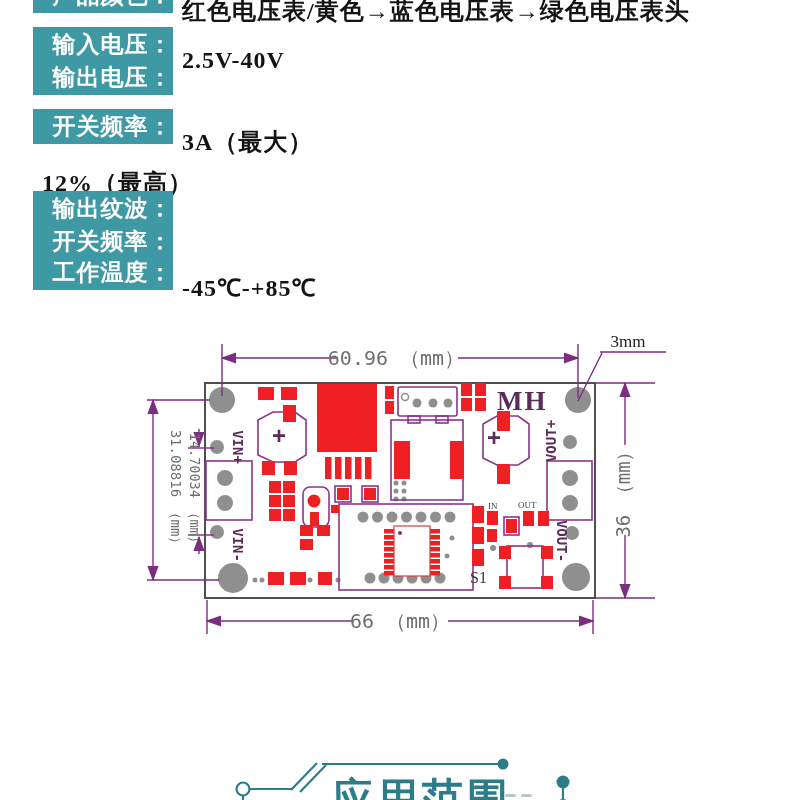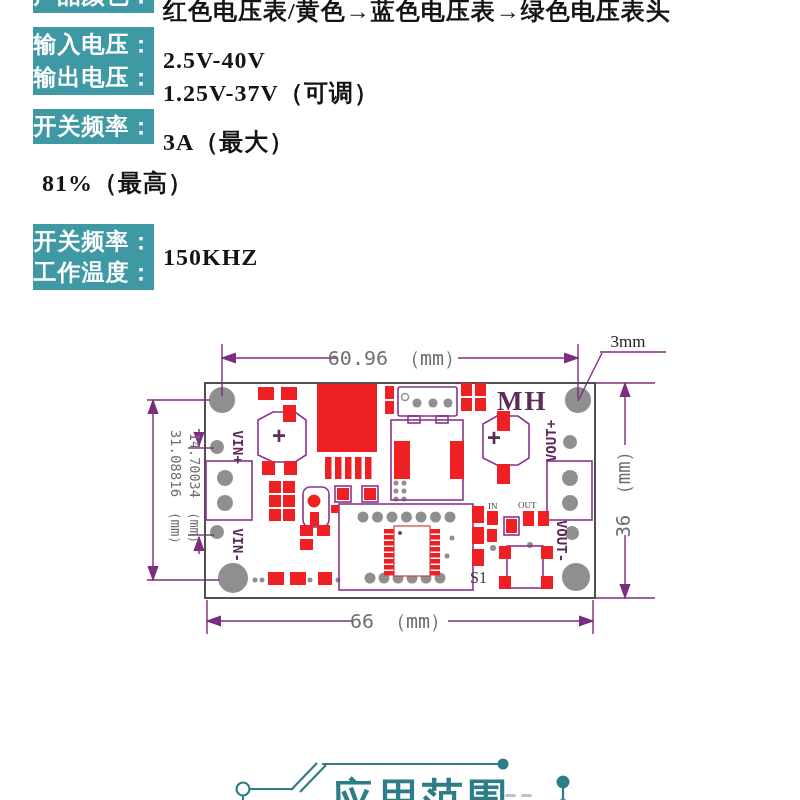--- a/index.html
+++ b/index.html
@@ -3,21 +3,21 @@
 <meta charset="utf-8">
 <style>
   html,body{margin:0;padding:0;width:800px;height:800px;background:#ffffff;overflow:hidden;
     font-family:"Liberation Sans",sans-serif;}
   .page{position:relative;width:800px;height:800px;background:#fff;}
 
   
   .spec-rows{position:absolute;left:33px;top:0;width:760px;}
   .spec-row{position:absolute;left:0;height:35px;display:flex;align-items:stretch;white-space:nowrap;}
   .spec-label{width:121px;background:#3e99a4;color:#ffffff;font-weight:bold;font-size:23px;
-    display:flex;align-items:center;justify-content:center;letter-spacing:1px;}
+    display:flex;align-items:center;justify-content:center;letter-spacing:1px;padding-left:19px;}
   .spec-value{margin-left:9px;font-family:"Liberation Serif",serif;font-weight:bold;
     font-size:24px;color:#141414;line-height:35px;letter-spacing:1px;margin-top:16px;}
 
   
   .diagram{position:absolute;left:0;top:320px;width:800px;height:345px;}
   .dimtext{font-family:"DejaVu Sans Mono",monospace;fill:#6e6e6e;}
   .brand{font-family:"Liberation Serif",serif;font-weight:bold;fill:#5c2b57;}
   .padlabel{font-family:"DejaVu Sans Mono",monospace;font-weight:bold;fill:#5c2b57;}
 
   
@@ -32,37 +32,37 @@
     <div class="spec-row" style="top:-22px">
       <div class="spec-label">产品颜色：</div>
       <div class="spec-value">红色电压表/黄色→蓝色电压表→绿色电压表头</div>
     </div>
     <div class="spec-row" style="top:27px">
       <div class="spec-label">输入电压：</div>
       <div class="spec-value">2.5V-40V</div>
     </div>
     <div class="spec-row" style="top:60px">
       <div class="spec-label">输出电压：</div>
-      <div class="spec-value">1.25V-37V（可调）</div>
     </div>
     <div class="spec-row" style="top:109px">
       <div class="spec-label">开关频率：</div>
       <div class="spec-value">3A（最大）</div>
     </div>
     <div class="spec-row" style="top:150px">
-      <div class="spec-value">81%（最高）</div>
+      <div class="spec-value">12%（最高）</div>
     </div>
     <div class="spec-row" style="top:191px">
+      <div class="spec-label">输出纹波：</div>
     </div>
     <div class="spec-row" style="top:224px">
       <div class="spec-label">开关频率：</div>
-      <div class="spec-value">150KHZ</div>
     </div>
     <div class="spec-row" style="top:255px">
       <div class="spec-label">工作温度：</div>
+      <div class="spec-value">-45℃-+85℃</div>
     </div>
   </div>
 
   <svg class="diagram" viewBox="0 320 800 345">
     <defs>
       <marker id="arrE" markerWidth="11" markerHeight="8" refX="10" refY="4" orient="auto">
         <path d="M0,0 L11,4 L0,8 z" fill="#7c2d7f"></path>
       </marker>
       <marker id="arrS" markerWidth="11" markerHeight="8" refX="1" refY="4" orient="auto">
         <path d="M11,0 L0,4 L11,8 z" fill="#7c2d7f"></path>

